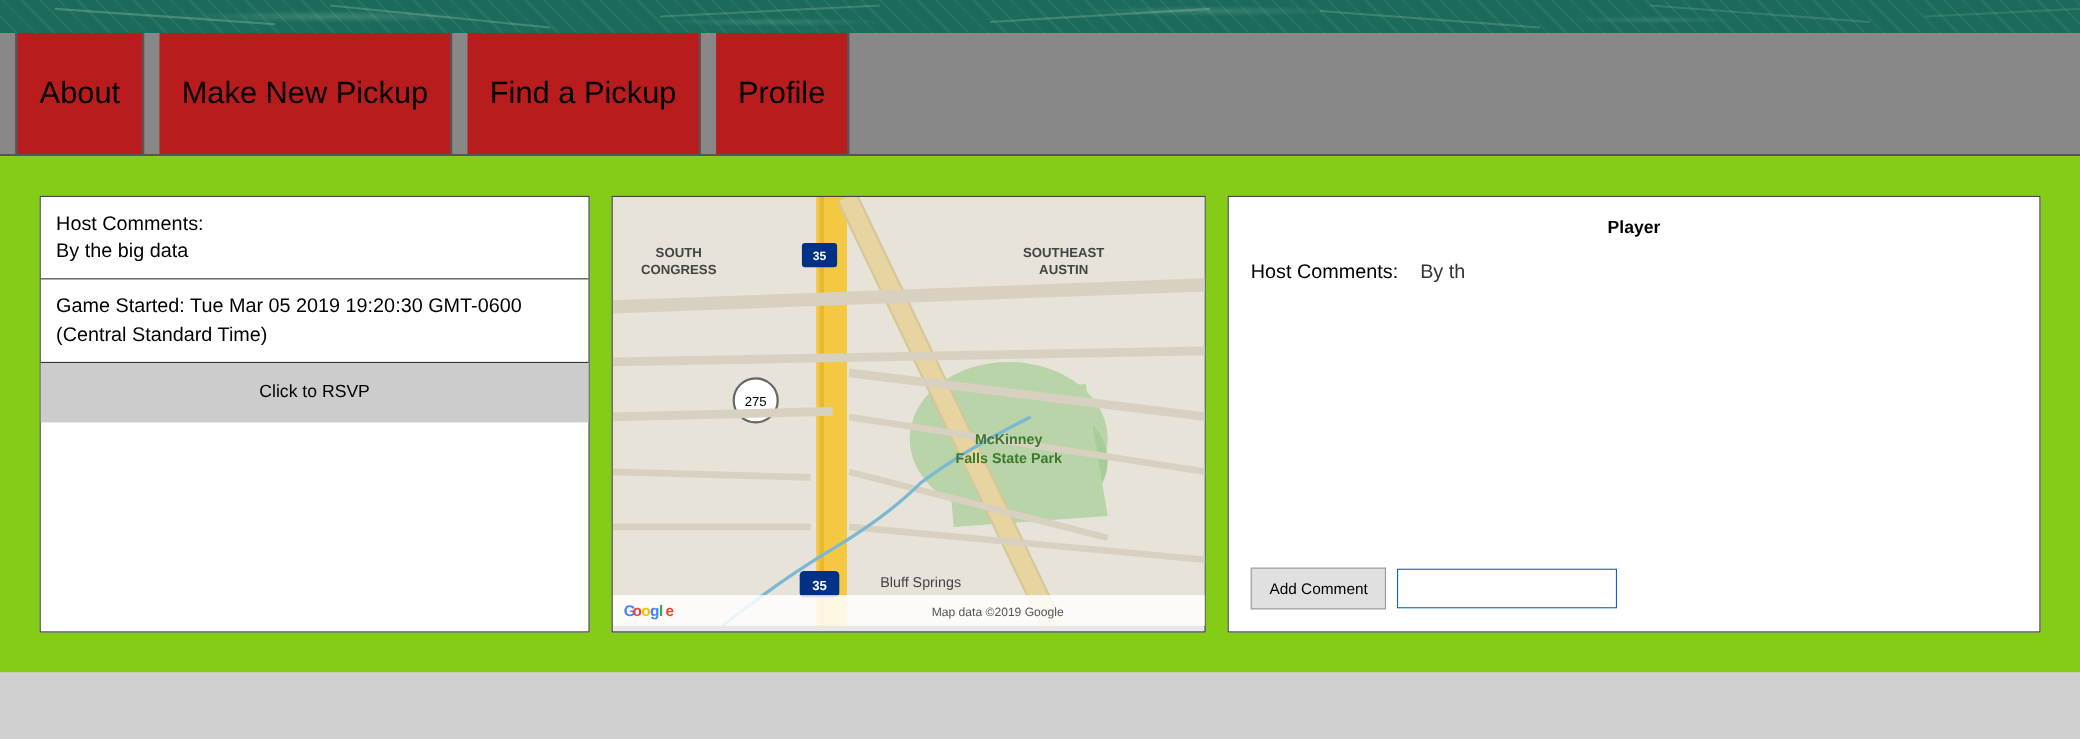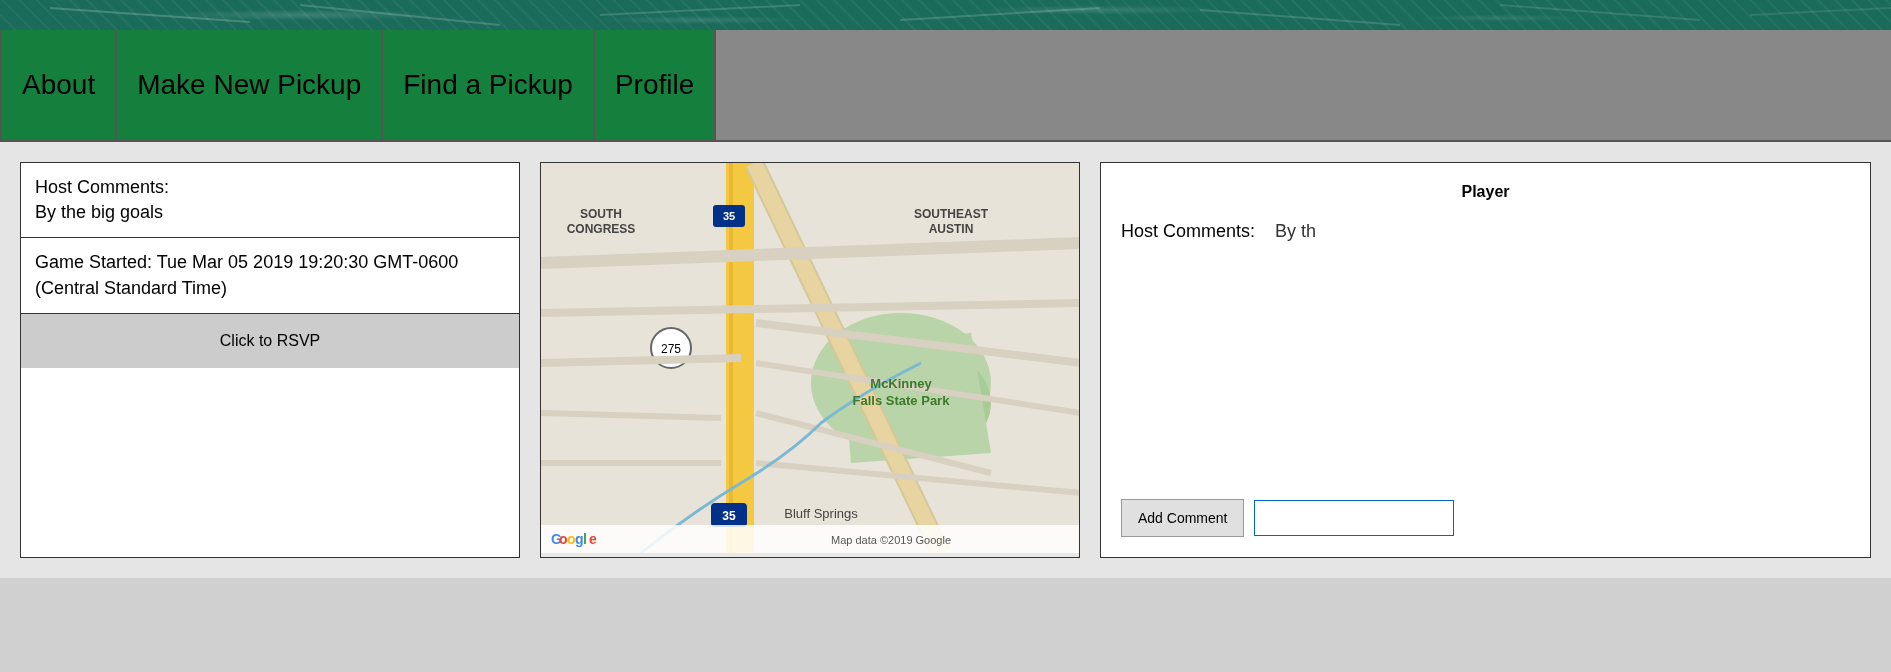--- a/index.html
+++ b/index.html
@@ -49,37 +49,38 @@
       border-bottom: 2px solid #555;
     }
 
     .nav-item {
       padding: 12px 20px;
       font-size: 28px;
       font-weight: normal;
       color: #000;
       cursor: pointer;
       border-right: 2px solid #555;
-      background: #15803d;
+      background: #b91c1c;
       white-space: nowrap;
       min-height: 110px;
       display: flex;
       align-items: center;
+      margin-left: 14px;
     }
 
     .nav-item:first-child {
       border-left: 2px solid #555;
     }
 
     
     .main-content {
       display: flex;
-      padding: 20px;
+      padding: 36px;
       gap: 20px;
-      background: #e5e5e5;
+      background: #84cc16;
     }
 
     
     .game-info-panel {
       display: flex;
       flex-direction: column;
       background: #fff;
       border: 1px solid #333;
       width: 500px;
       flex-shrink: 0;
@@ -195,21 +196,21 @@
   <div class="nav-item">Make New Pickup</div>
   <div class="nav-item">Find a Pickup</div>
   <div class="nav-item">Profile</div>
 </nav>
 
 <div class="main-content">
 
   <div class="game-info-panel">
     <div class="info-cell">
       <span>Host Comments:</span><br>
-      <span>By the big goals</span>
+      <span>By the big data</span>
     </div>
     <div class="info-cell">
       <span>Game Started:</span>
       <span>Tue Mar 05 2019 19:20:30 GMT-0600 (Central Standard Time)</span>
     </div>
     <button class="rsvp-cell">Click to RSVP</button>
   </div>
 
   <div class="map-panel">
     <svg width="540" height="390" xmlns="http://www.w3.org/2000/svg" viewBox="0 0 540 390">

